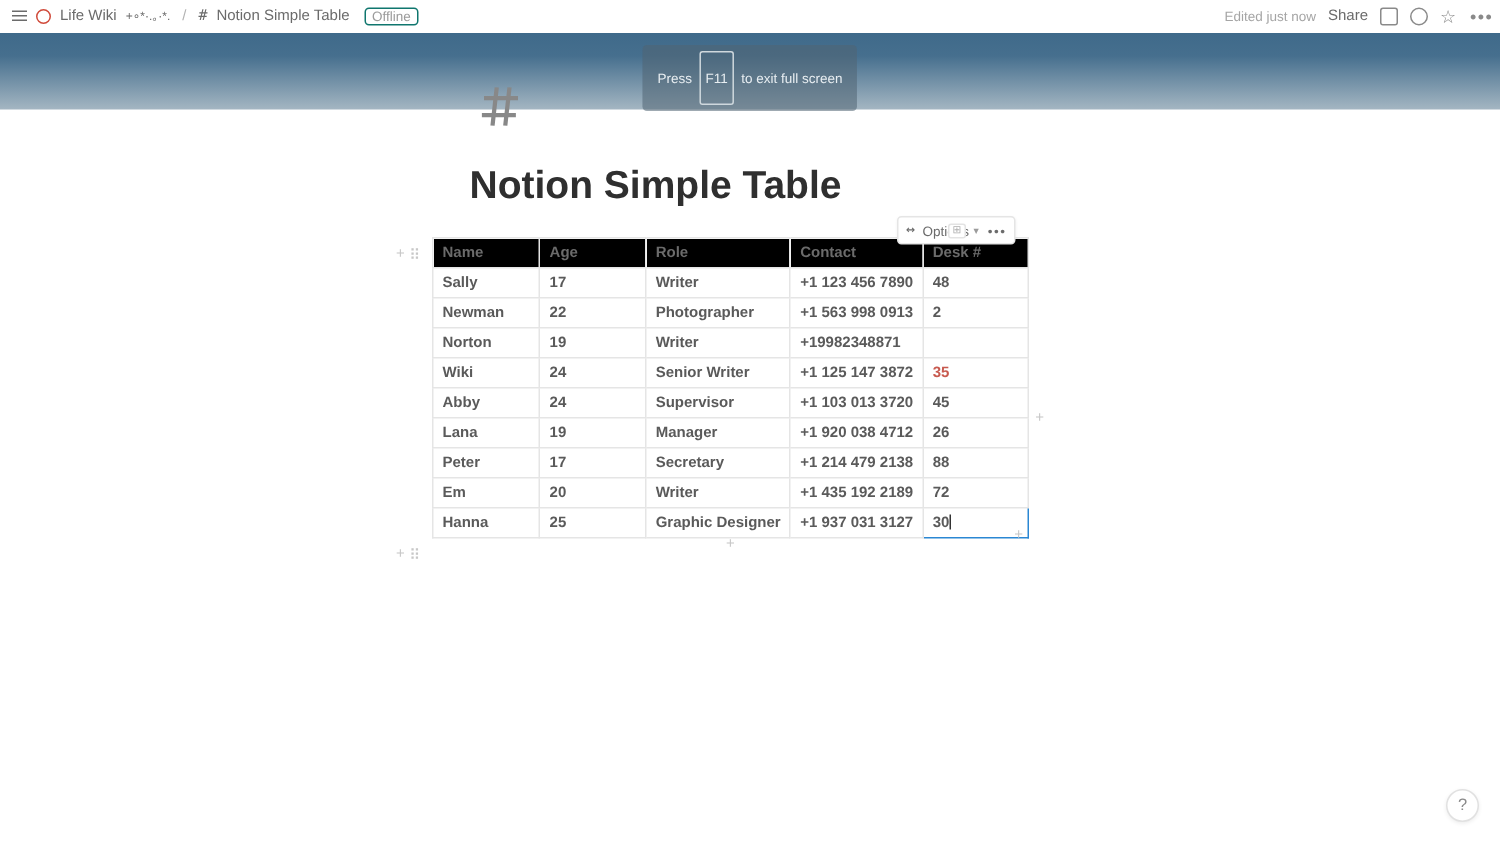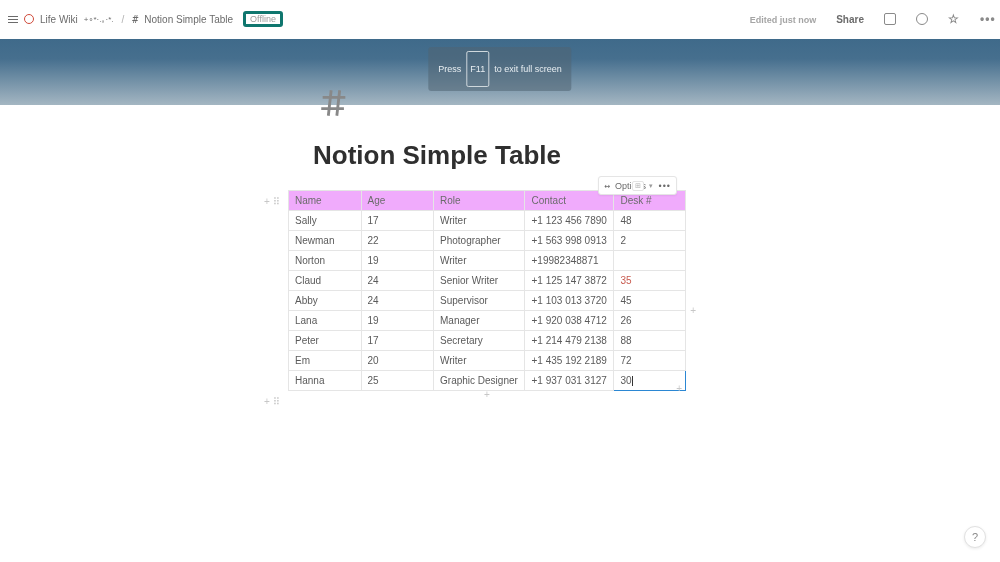--- a/index.html
+++ b/index.html
@@ -1,48 +1,48 @@
 <!DOCTYPE html>
 <html><head>
 <meta charset="utf-8">
 <style>
   *{box-sizing:border-box;margin:0;padding:0;}
   html,body{width:1000px;height:562px;font-family:-apple-system,BlinkMacSystemFont,"Segoe UI",Helvetica,Arial,sans-serif;background:#fff;overflow:hidden;color:#37352f;}
-  .topbar{height:39px;display:flex;align-items:center;padding:0 8px;font-size:10px;color:#6b6b6b;border-bottom:1px solid rgba(0,0,0,0);position:relative;}
+  .topbar{height:22px;display:flex;align-items:center;padding:0 8px;font-size:10px;color:#6b6b6b;border-bottom:1px solid rgba(0,0,0,0);position:relative;}
   .tb-left{display:flex;align-items:center;gap:6px;}
   .hamburger{display:flex;flex-direction:column;gap:2px;cursor:pointer;}
   .hamburger span{width:10px;height:1px;background:#6b6b6b;display:block;}
   .tb-icon{width:10px;height:10px;border:1px solid #d04a3a;border-radius:50%;}
   .crumb{color:#6b6b6b;}
   .crumb-sep{color:#b3b3b3;margin:0 2px;}
   .crumb-pageicon{font-family:monospace;color:#6b6b6b;}
-  .offline-badge{border:3px solid #0f766e;border-radius:3px;padding:0 4px;font-size:9px;color:#9b9b9b;margin-left:4px;}
-  .tb-right{margin-left:auto;display:flex;align-items:flex-end;gap:20px;font-weight:bold;}
+  .offline-badge{border:1px solid #0f766e;border-radius:3px;padding:0 4px;font-size:9px;color:#9b9b9b;margin-left:4px;}
+  .tb-right{margin-left:auto;display:flex;align-items:center;gap:8px;}
   .tb-right .txt{color:#a5a5a5;font-size:9px;}
   .tb-right .share{color:#6b6b6b;font-size:10px;cursor:pointer;}
   .tb-ricon{width:12px;height:12px;border:1px solid #8a8a8a;border-radius:2px;}
   .tb-ricon.clock{border-radius:50%;}
   .tb-ricon.star{border:none;font-size:12px;color:#8a8a8a;line-height:1;}
   .tb-ricon.dots{border:none;font-size:12px;color:#8a8a8a;letter-spacing:1px;line-height:1;}
-  .cover{height:66px;width:100%;background:linear-gradient(180deg,#3f6a8a 0%,#466f8e 30%,#a4b6c2 100%);position:relative;}
+  .cover{height:51px;width:100%;background:linear-gradient(180deg,#3f6a8a 0%,#466f8e 30%,#a4b6c2 100%);position:relative;}
   .fs-hint{position:absolute;left:50%;top:8px;transform:translateX(-50%);background:rgba(80,100,115,0.55);color:#e8eef2;font-size:9px;padding:4px 10px;border-radius:3px;display:flex;align-items:center;gap:5px;}
   .fs-key{border:1px solid #cfd8dd;padding:12px 3px;border-radius:2px;font-size:9px;color:#e8eef2;}
   .content{position:relative;width:1000px;}
   .page-icon{position:absolute;top:-19px;left:317px;width:34px;height:34px;display:flex;align-items:center;justify-content:center;}
   .page-icon svg{width:34px;height:34px;}
   .page-title{position:absolute;top:35px;left:313px;font-size:26px;font-weight:700;color:#2f2f2f;}
   .table-block{position:absolute;top:85px;left:288px;width:398px;}
   .opts-bar{position:absolute;top:-14px;right:9px;display:flex;align-items:center;gap:6px;background:#fff;border:1px solid #e5e5e5;border-radius:3px;padding:3px 5px;font-size:9px;color:#6b6b6b;box-shadow:0 1px 2px rgba(0,0,0,0.06);}
   .opts-bar .fit{font-family:monospace;letter-spacing:-1px;font-size:10px;}
   .opts-bar .chev{font-size:7px;color:#9b9b9b;margin-left:-3px;}
   .opts-bar .more{letter-spacing:1px;}
   .col-badge{position:absolute;top:-9px;left:344px;font-size:7px;color:#b0b0b0;border:1px solid #e3e3e3;border-radius:2px;background:#fff;padding:0 2px;line-height:1.2;}
   table{border-collapse:collapse;width:100%;font-size:10px;}
-  th,td{border:1px solid #e5e5e5;padding:4px 6px;text-align:left;font-weight:400;white-space:nowrap;overflow:hidden;}
-  thead th{background:#f0abfc;color:#6b6b6b;font-weight:400;}
+  th,td{border:1px solid #e5e5e5;padding:4px 6px;text-align:left;font-weight:700;white-space:nowrap;overflow:hidden;}
+  thead th{background:#000000;color:#6b6b6b;font-weight:700;}
   tbody td{color:#5a5a5a;height:18px;}
   .c-name{width:72px;}
   .c-age{width:72px;}
   .c-role{width:73px;}
   .c-contact{width:74px;}
   .c-desk{width:71px;}
   .desk-red{color:#c85a4f;}
   .cell-editing{border:1.5px solid #2b87d3 !important;position:relative;}
   .cell-editing .caret{display:inline-block;width:1px;height:10px;background:#333;vertical-align:middle;margin-left:0;}
   .row-handles{position:absolute;left:-24px;top:6px;display:flex;gap:3px;color:#c7c7c7;font-size:10px;}
@@ -148,21 +148,21 @@
             <td>2</td>
           </tr>
           <tr>
             <td>Norton</td>
             <td>19</td>
             <td>Writer</td>
             <td>+19982348871</td>
             <td></td>
           </tr>
           <tr>
-            <td>Claud</td>
+            <td>Wiki</td>
             <td>24</td>
             <td>Senior Writer</td>
             <td>+1 125 147 3872</td>
             <td class="desk-red">35</td>
           </tr>
           <tr>
             <td>Abby</td>
             <td>24</td>
             <td>Supervisor</td>
             <td>+1 103 013 3720</td>

